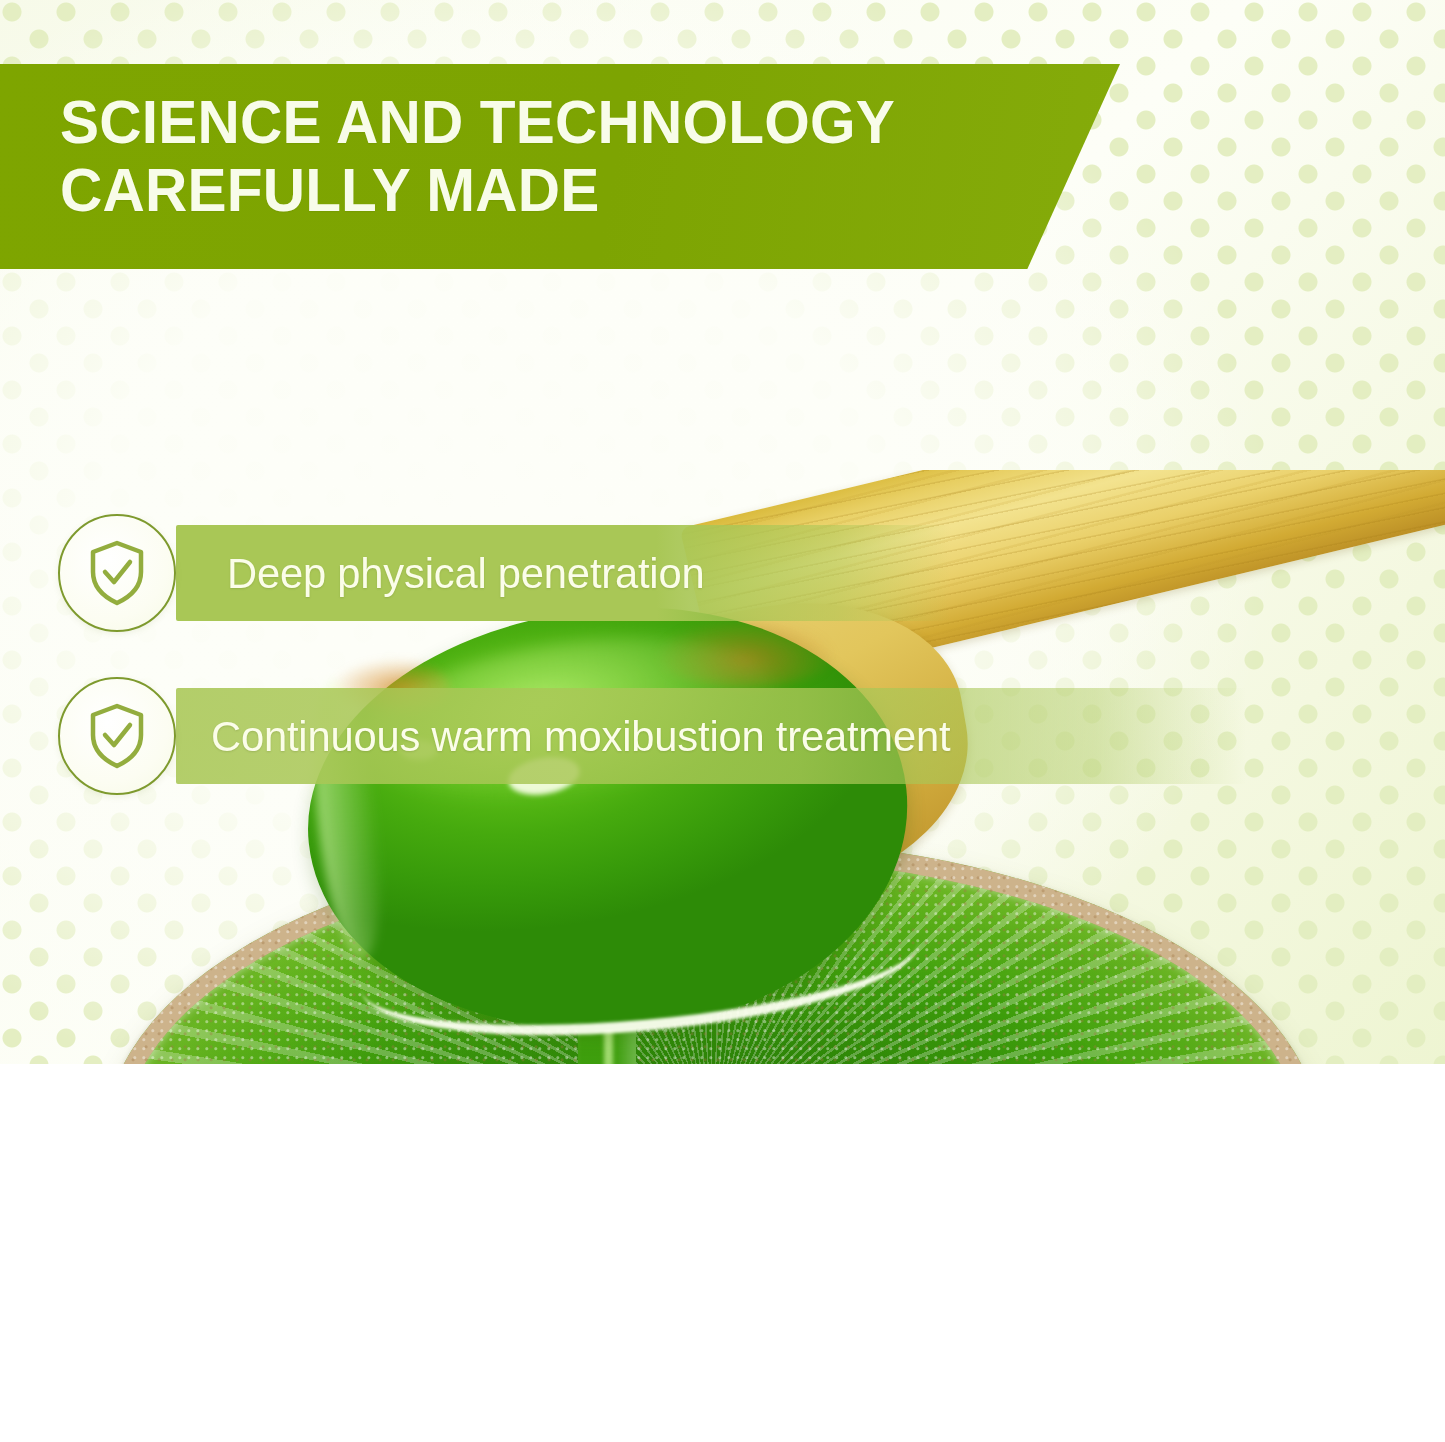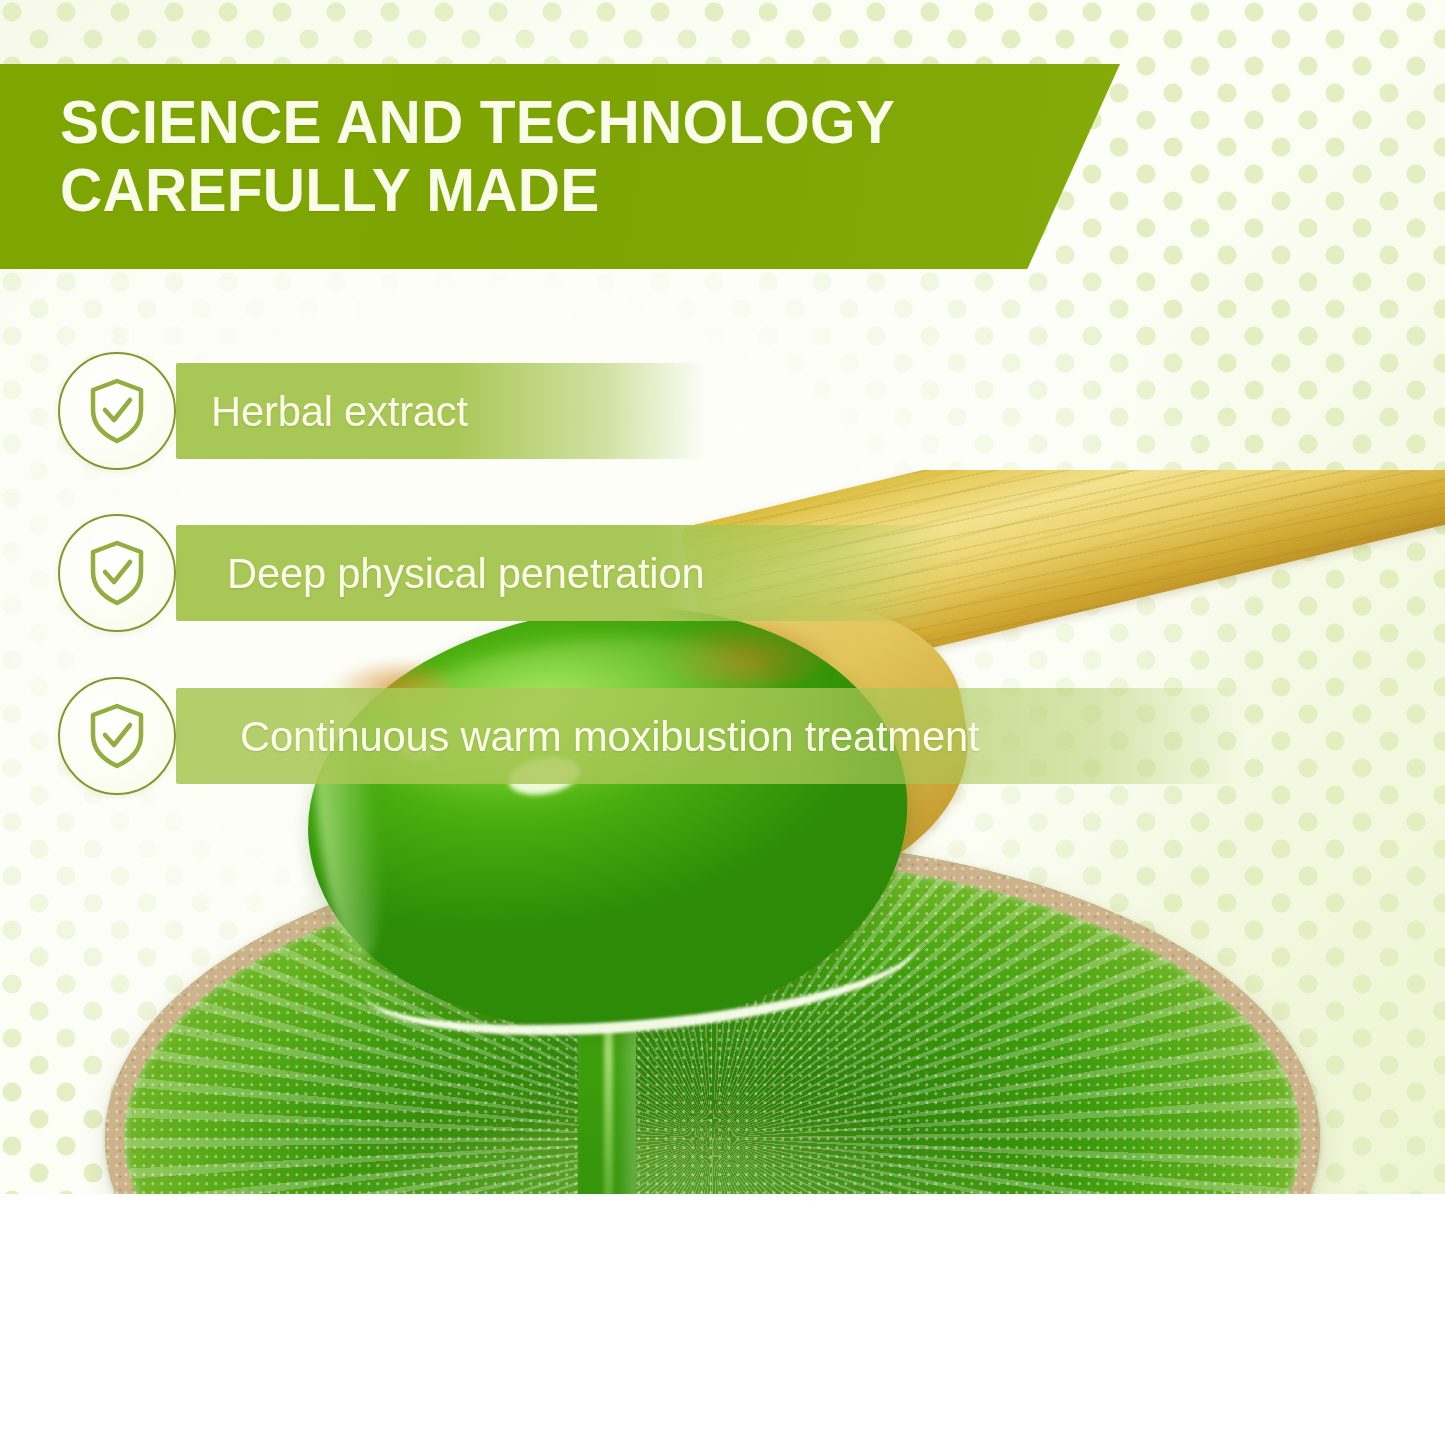--- a/index.html
+++ b/index.html
@@ -9,21 +9,21 @@
   body {
     width: 1445px;
     height: 1442px;
     font-family: "Liberation Sans", sans-serif;
     overflow: hidden;
   }
 
   #page {
     position: relative;
     width: 1445px;
-    height: 1194px;
+    height: 1064px;
     overflow: hidden;
     background: #be185d;
   }
 
   
   .bg-base {
     position: absolute;
     inset: 0;
     background:
       radial-gradient(ellipse 900px 700px at 38% 46%, #ffffff 0%, #fdfef6 38%, rgba(244,248,222,0) 72%),
@@ -374,21 +374,21 @@
     font-size: 43px;
     font-weight: normal;
     letter-spacing: -0.2px;
     white-space: nowrap;
     text-shadow: 0 1px 2px rgba(80,100,30,0.22);
     transform: scaleX(0.97);
     transform-origin: left center;
   }
   .f1 { top: 352px; }
   .f2 { top: 514px; gap: 16px; }
-  .f3 { top: 677px; gap: 29px; }
+  .f3 { top: 677px; }
 </style>
 </head>
 <body>
 
 <div id="page">
 
   <div class="bg-base"></div>
   <div class="bg-dots"></div>
   <div class="bg-dots-fade"></div>
 
@@ -416,32 +416,20 @@
     <div class="spoon-paste-spot2"></div>
     <div class="spoon-paste-rimlight"></div>
   </div>
 
   <div class="banner"></div>
   <div class="banner-title">SCIENCE AND TECHNOLOGY
 CAREFULLY MADE</div>
 
   <div class="features">
 
-    <div class="feature f1">
-      <div class="feature-bar"></div>
-      <div class="feature-badge">
-        <span>
-          <svg width="62" height="68" viewBox="0 0 62 68" fill="none">
-            <path d="M31 4 L55 13 V33 C55 48 44 58 31 64 C18 58 7 48 7 33 V13 Z" stroke="#93ad3e" stroke-width="4.5" fill="none" stroke-linejoin="round"></path>
-            <path d="M19 33 L28 43 L44 23" stroke="#93ad3e" stroke-width="4.5" fill="none" stroke-linecap="round" stroke-linejoin="round"></path>
-          </svg>
-        </span>
-      </div>
-      <div class="feature-label">Herbal extract</div>
-    </div>
 
     <div class="feature f2">
       <div class="feature-bar"></div>
       <div class="feature-badge">
         <span>
           <svg width="62" height="68" viewBox="0 0 62 68" fill="none">
             <path d="M31 4 L55 13 V33 C55 48 44 58 31 64 C18 58 7 48 7 33 V13 Z" stroke="#93ad3e" stroke-width="4.5" fill="none" stroke-linejoin="round"></path>
             <path d="M19 33 L28 43 L44 23" stroke="#93ad3e" stroke-width="4.5" fill="none" stroke-linecap="round" stroke-linejoin="round"></path>
           </svg>
         </span>

